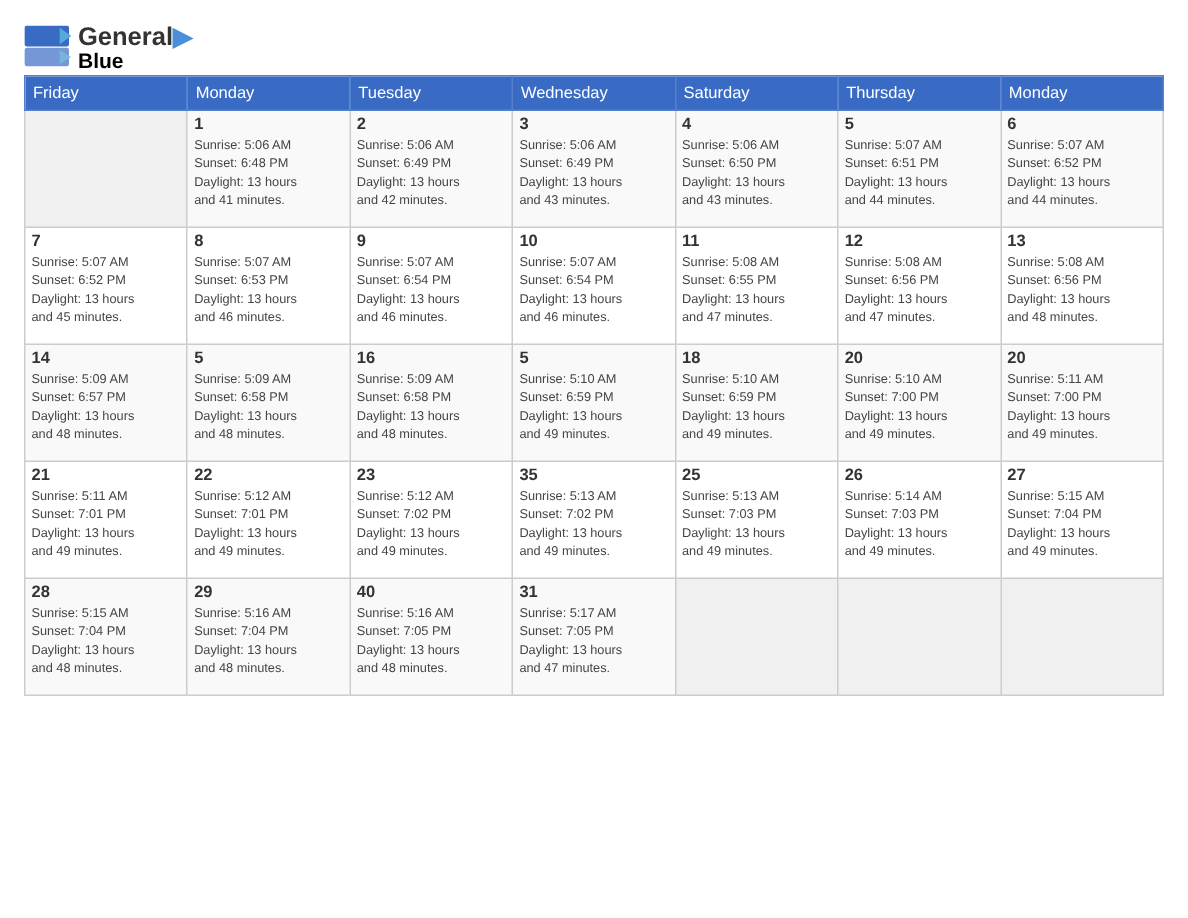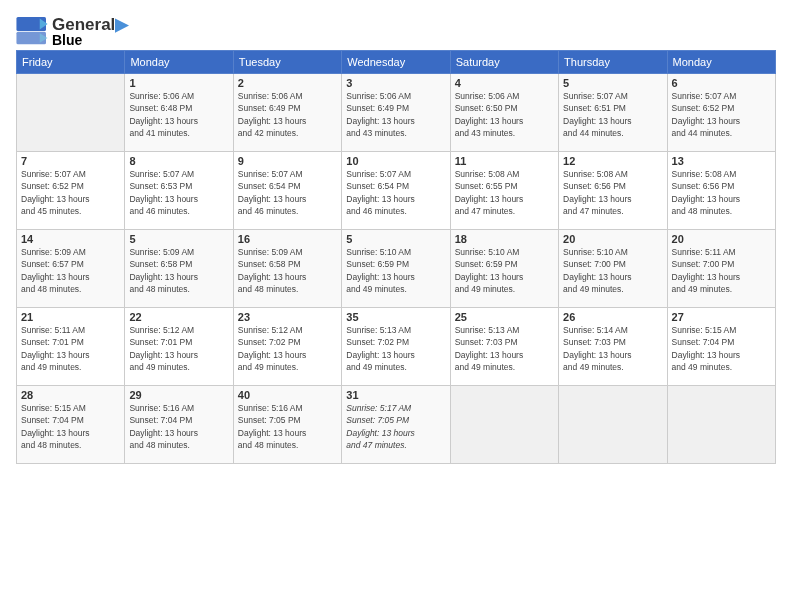--- a/index.html
+++ b/index.html
@@ -337,21 +337,21 @@
           </td>
           <td>
             <span class="day-num">40</span>
             <div class="day-info" style="white-space: pre-line;">Sunrise: 5:16 AM
 Sunset: 7:05 PM
 Daylight: 13 hours
 and 48 minutes.</div>
           </td>
           <td>
             <span class="day-num">31</span>
-            <div class="day-info" style="white-space: pre-line; font-style: italic;">Sunrise: 5:17 AM
+            <div class="day-info" style="white-space: pre-line;">Sunrise: 5:17 AM
 Sunset: 7:05 PM
 Daylight: 13 hours
 and 47 minutes.</div>
           </td>
           <td class="empty"></td>
           <td class="empty"></td>
           <td class="empty"></td>
         </tr>
       </tbody>
   </table>

